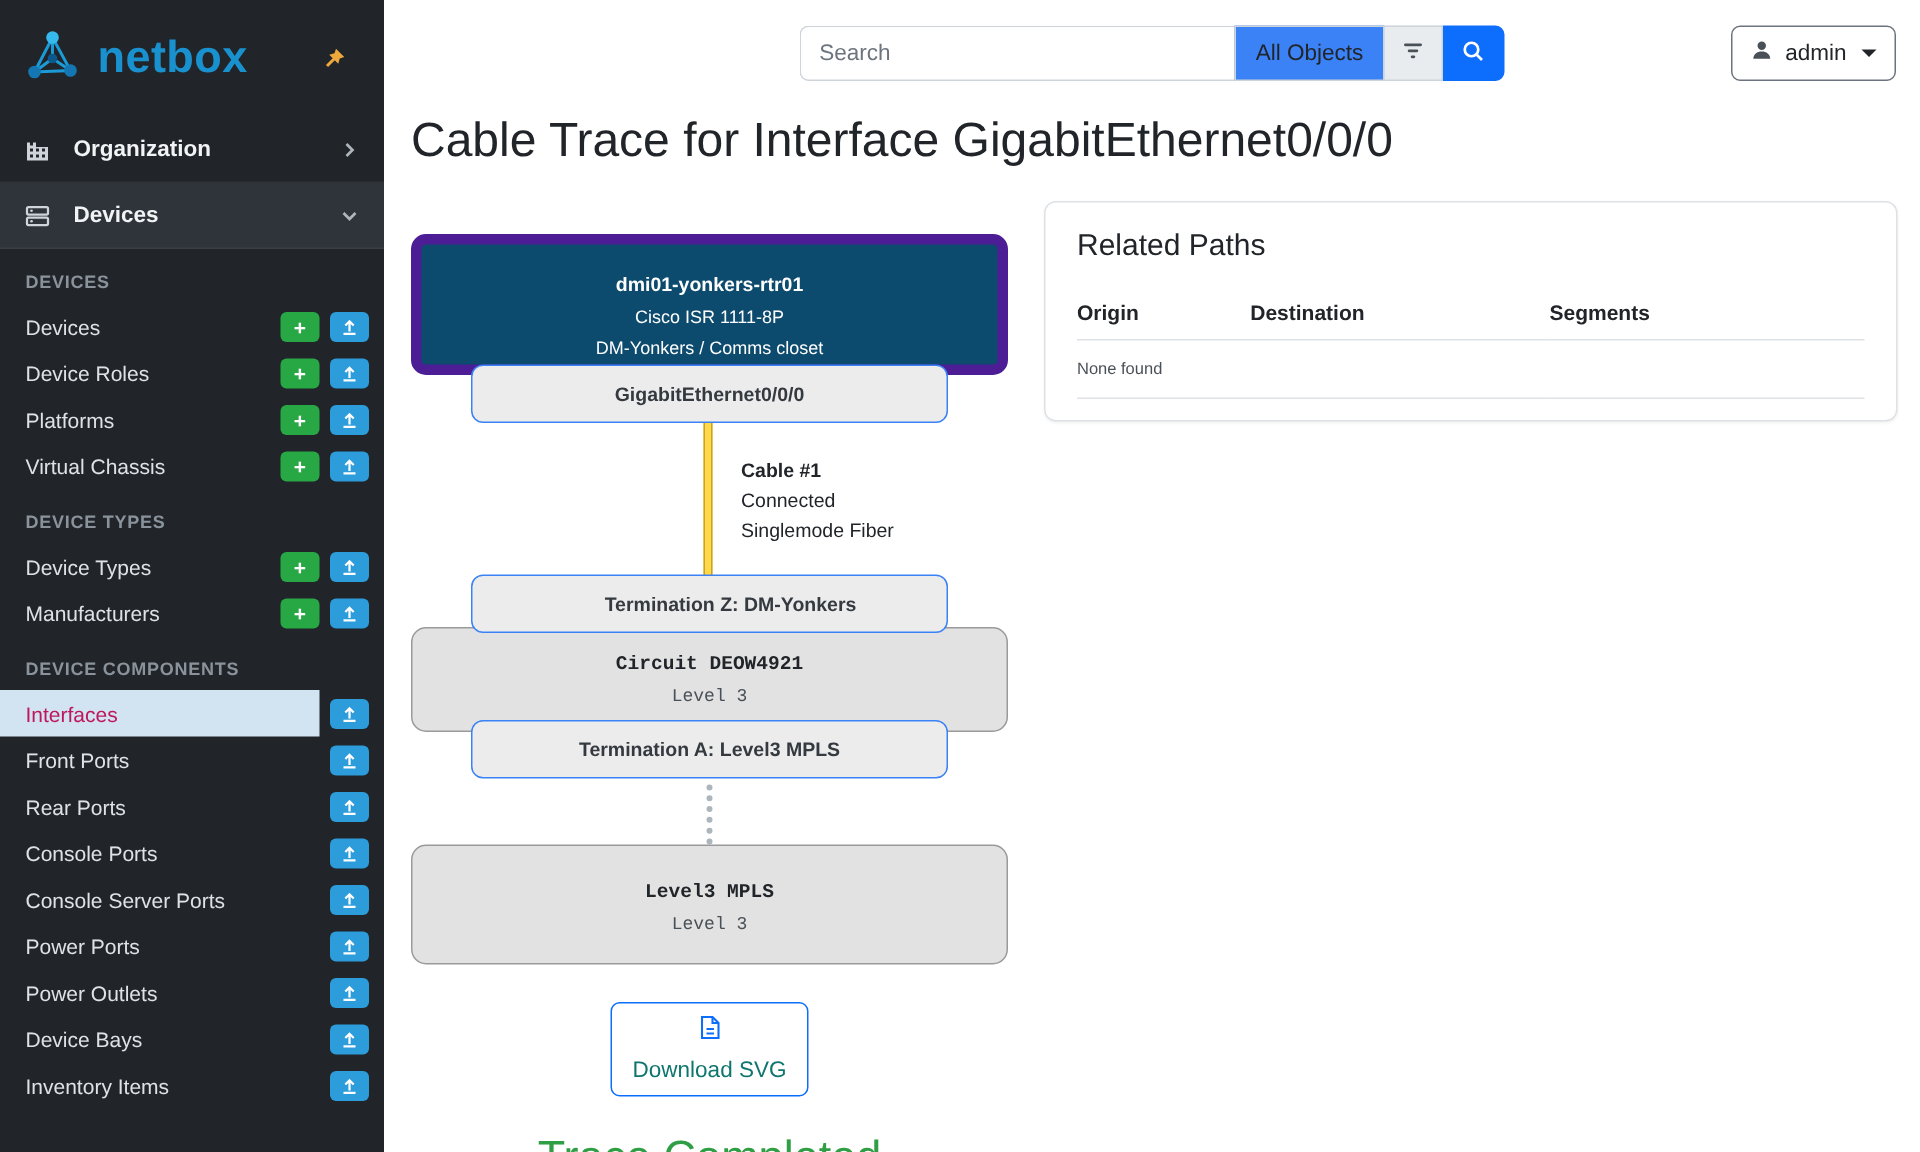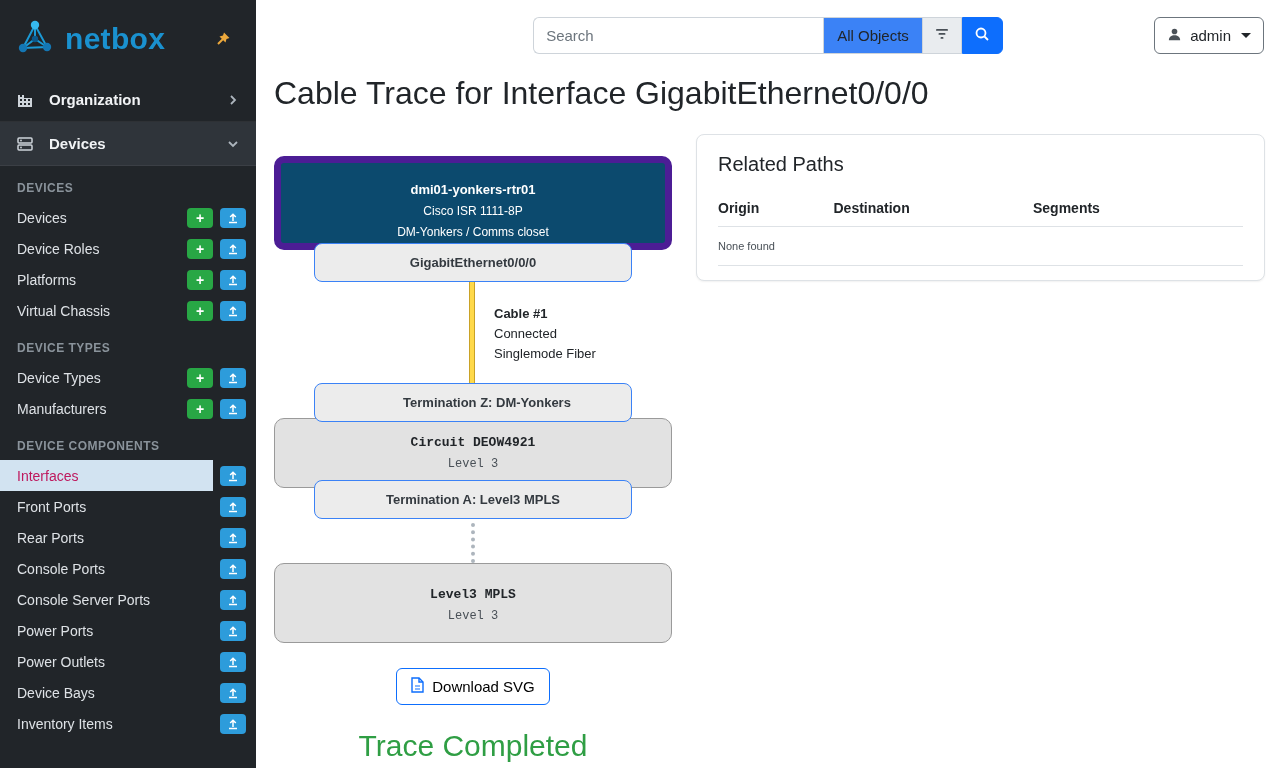--- a/index.html
+++ b/index.html
@@ -72,22 +72,22 @@
   .farend-box .t1 { font-size:13px; font-weight:bold; margin-top:23px; }
   .gray-node .t2 { font-size:12px; color:#495057; margin-top:7px; }
   .cable-line { position:absolute; left:calc(50% - 4px); top:125px; width:6px; height:104px;
                 background:#ffd94a; border:1px solid #c9a227; z-index:0; }
   .cable-label { position:absolute; left:calc(50% + 21px); top:148px; font-size:13px; line-height:20px; z-index:3; }
   .cable-label .bold { font-weight:bold; }
   .dotted-line { position:absolute; left:calc(50% - 2px); top:367px; height:40px;
                  border-left:4px dotted #adb5bd; z-index:0; }
 
   .dl-btn { margin:25px auto 0; display:flex; align-items:center; gap:8px; border:1px solid #0d6efd;
-            color:#000000; background:#fff; border-radius:6px; padding:8px 14px; font-size:15px;
-            font-family:inherit; cursor:pointer; }
+            color:#0f766e; background:#fff; border-radius:6px; padding:8px 14px; font-size:15px;
+            font-family:inherit; cursor:pointer;flex-direction:column; }
   .trace-status { margin-top:24px; text-align:center; font-size:30px; color:#2f9e44; }
 
   
   .card { flex:1; margin-left:24px; border:1px solid #dee2e6; border-radius:8px; background:#fff;
           box-shadow:0 1px 2px rgba(0,0,0,.06); padding:18px 21px 14px; }
   .card h2 { font-size:20px; font-weight:500; color:#212529; }
   .card table { width:100%; border-collapse:collapse; margin-top:16px; }
   .card th { text-align:left; font-size:14px; font-weight:bold; color:#212529;
              padding:8px 0 10px; border-bottom:1px solid #dee2e6; }
   .card th:nth-child(1){ width:22%; } .card th:nth-child(2){ width:38%; }

